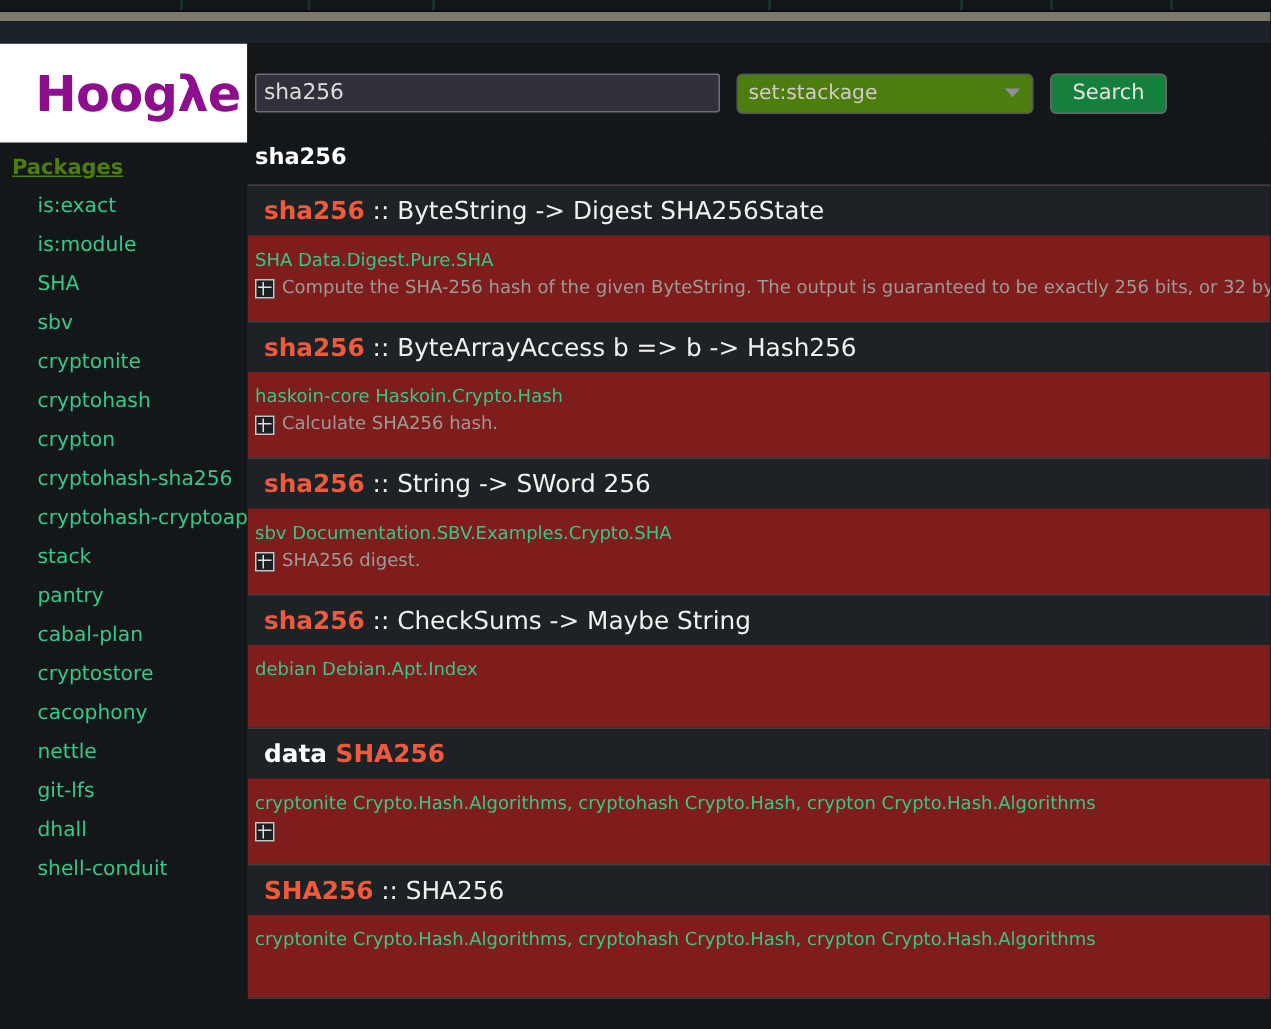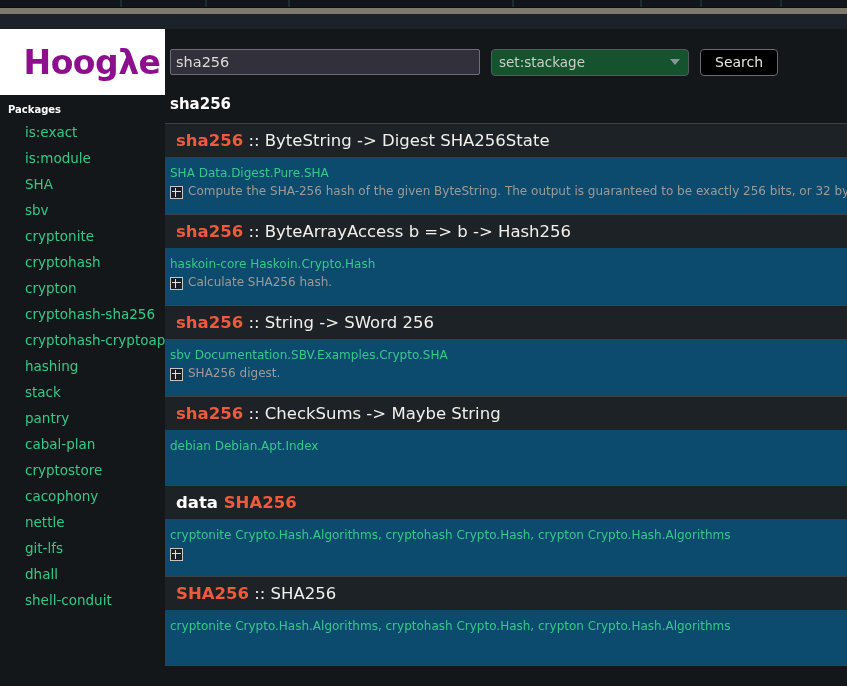--- a/index.html
+++ b/index.html
@@ -68,25 +68,26 @@
     color: #8d0f8d;
     font-family: "DejaVu Sans", sans-serif;
     font-size: 33px;
     font-weight: 700;
     letter-spacing: -0.5px;
     line-height: 1;
     white-space: nowrap;
     margin-left: 19px;
   }
   #packages-title {
-    color: #ffffff;
-    font-size: 10px;
+    color: #4d7c0f;
+    font-size: 14px;
     font-weight: 700;
     padding: 9px 0 4px 8px;
     white-space: nowrap;
+    text-decoration: underline;
   }
   .pkg-item {
     color: #35c989;
     font-size: 13.5px;
     line-height: 26px;
     height: 26px;
     padding-left: 25px;
     white-space: nowrap;
     overflow: hidden;
     cursor: pointer;
@@ -120,21 +121,21 @@
     font-family: "DejaVu Sans", sans-serif;
     font-size: 14.5px;
     padding: 0 5px;
     outline: none;
   }
   #scope-select {
     width: 198px;
     height: 27px;
     margin-left: 11px;
     box-sizing: border-box;
-    background: #14532d;
+    background: #4d7c0f;
     border: 1px solid #54595e;
     border-radius: 4px;
     color: #cfcdc8;
     font-family: "DejaVu Sans", sans-serif;
     font-size: 13.5px;
     display: flex;
     align-items: center;
     padding: 0 7px;
     cursor: pointer;
     position: relative;
@@ -145,40 +146,40 @@
     width: 0;
     height: 0;
     border-left: 5px solid transparent;
     border-right: 5px solid transparent;
     border-top: 6px solid #8e9297;
   }
   #search-button {
     margin-left: 11px;
     height: 27px;
     box-sizing: border-box;
-    background: #000000;
+    background: #15803d;
     border: 1px solid #6a6872;
     border-radius: 4px;
     color: #e6e4e0;
     font-family: "DejaVu Sans", sans-serif;
     font-size: 14px;
     padding: 0 14px;
     cursor: pointer;
   }
 
   #query-heading {
     color: #ffffff;
     font-size: 15px;
     font-weight: 700;
     padding: 0 0 10px 5px;
   }
 
   
   #results { padding-left: 0; }
-  .result { background: #0c4a6e; }
+  .result { background: #7f1d1d; }
   .sig-bar {
     background: #1d2226;
     border-top: 1px solid #3b4046;
     padding: 7px 0 7px 11px;
     font-size: 16.5px;
     white-space: nowrap;
     overflow: hidden;
     cursor: pointer;
   }
   .sig-name { color: #f05a3c; font-weight: 700; }
@@ -252,21 +253,20 @@
     <div id="pkg-list">
         <div class="pkg-item">is:exact</div>
         <div class="pkg-item">is:module</div>
         <div class="pkg-item">SHA</div>
         <div class="pkg-item">sbv</div>
         <div class="pkg-item">cryptonite</div>
         <div class="pkg-item">cryptohash</div>
         <div class="pkg-item">crypton</div>
         <div class="pkg-item">cryptohash-sha256</div>
         <div class="pkg-item">cryptohash-cryptoapi</div>
-        <div class="pkg-item">hashing</div>
         <div class="pkg-item">stack</div>
         <div class="pkg-item">pantry</div>
         <div class="pkg-item">cabal-plan</div>
         <div class="pkg-item">cryptostore</div>
         <div class="pkg-item">cacophony</div>
         <div class="pkg-item">nettle</div>
         <div class="pkg-item">git-lfs</div>
         <div class="pkg-item">dhall</div>
         <div class="pkg-item">shell-conduit</div>
       </div>

